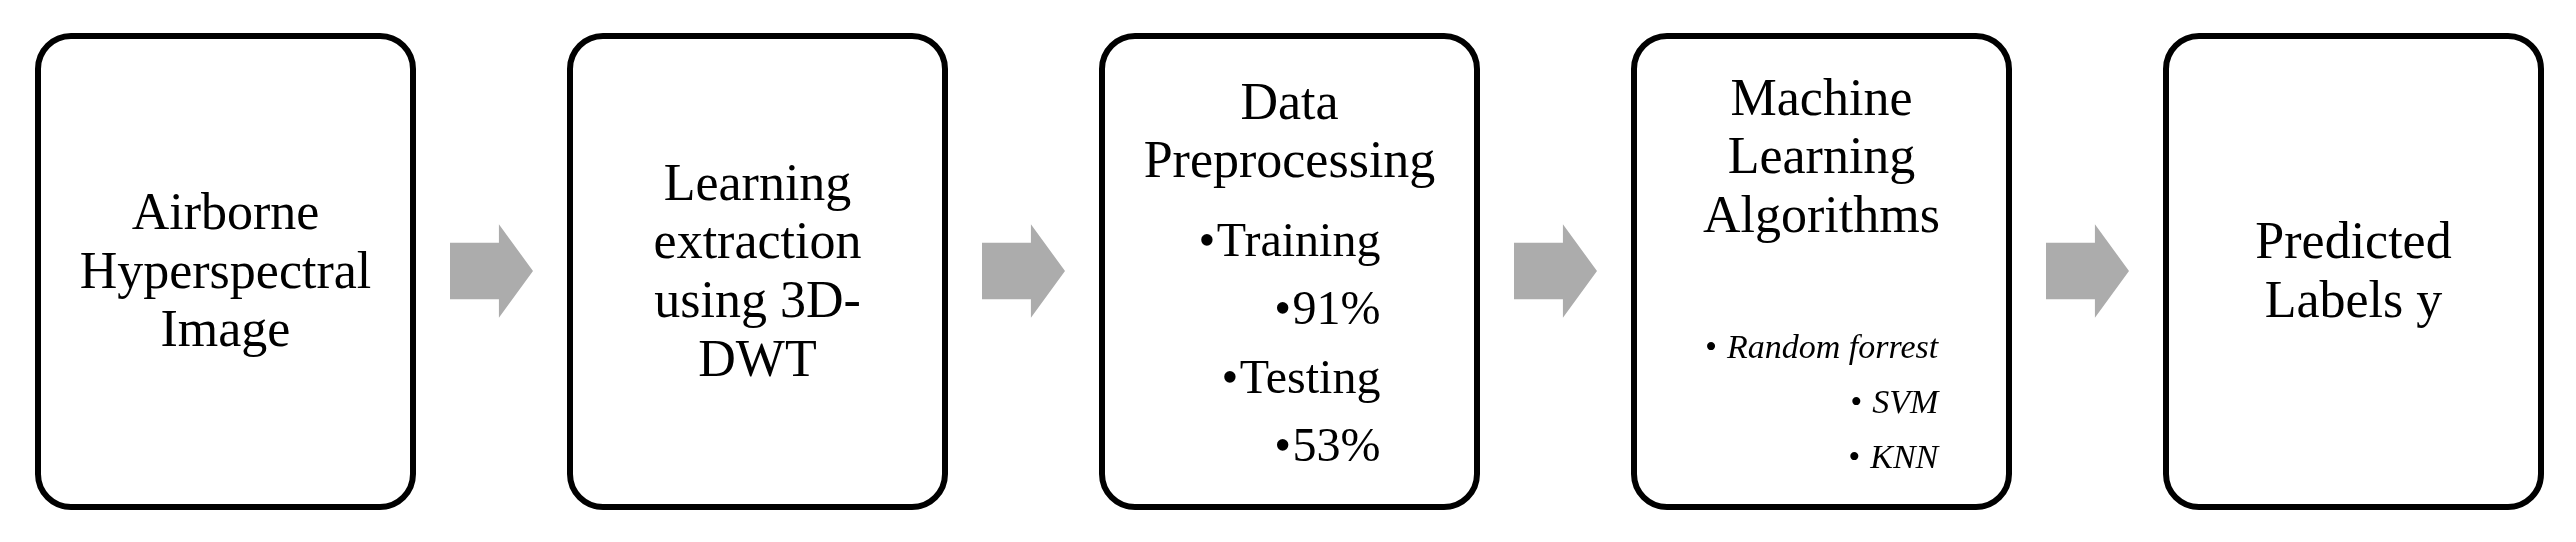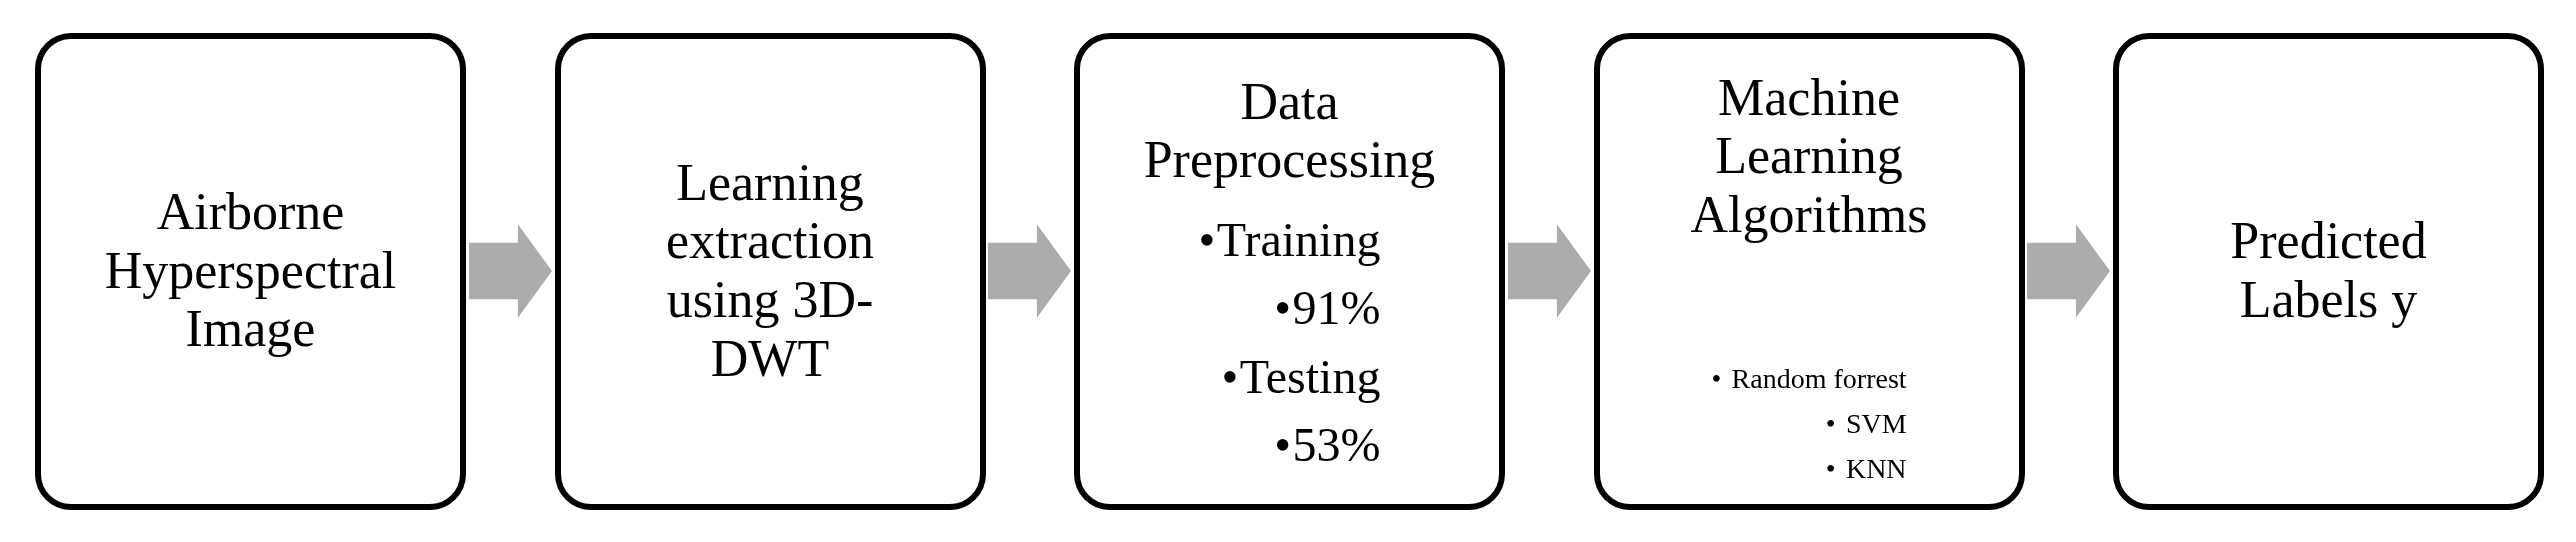--- a/index.html
+++ b/index.html
@@ -18,21 +18,21 @@
     display: flex;
     align-items: center;
     height: 542px;
     padding-left: 35px;
     padding-right: 32px;
     box-sizing: border-box;
   }
   .box {
     flex: none;
     box-sizing: border-box;
-    width: 431px;
+    width: 381px;
     height: 477px;
     background: #FFFFFF;
     border: 6.7px solid #000000;
     border-radius: 36px;
     display: flex;
     flex-direction: column;
     align-items: center;
     text-align: center;
     overflow: hidden;
   }
@@ -51,23 +51,24 @@
     list-style: none;
     margin: 0;
     padding: 0;
     text-align: right;
   }
   ul.bullets.big {
     font-size: 48px;
     line-height: 1.42;
   }
   ul.bullets.small {
-    font-size: 28px;
+    font-size: 34px;
     line-height: 1.62;
-    margin-top: 111px;
+    margin-top: 74px;
+    font-style: italic;
   }
   ul.bullets .dot { margin-right: 1.5px; }
   ul.bullets.small .dot { margin-right: 10.4px; }
   .gap {
     flex: 1 1 151px;
     display: flex;
     align-items: center;
     justify-content: center;
     height: 542px;
   }

